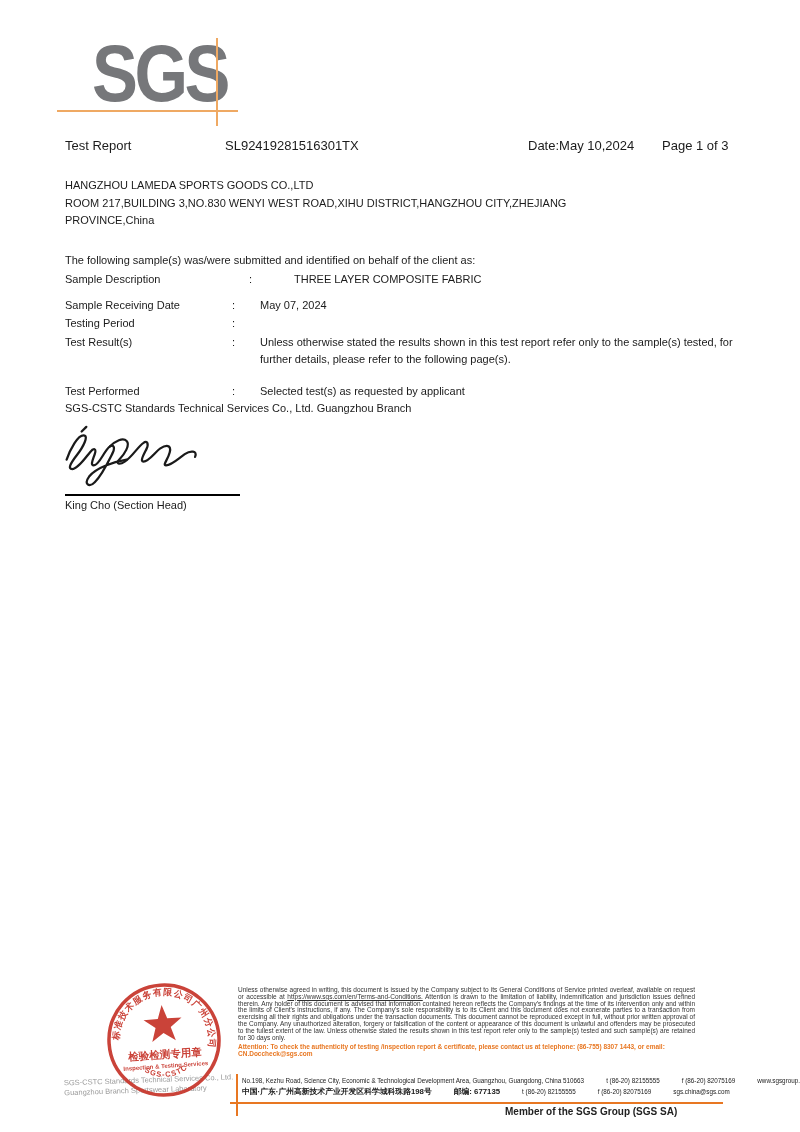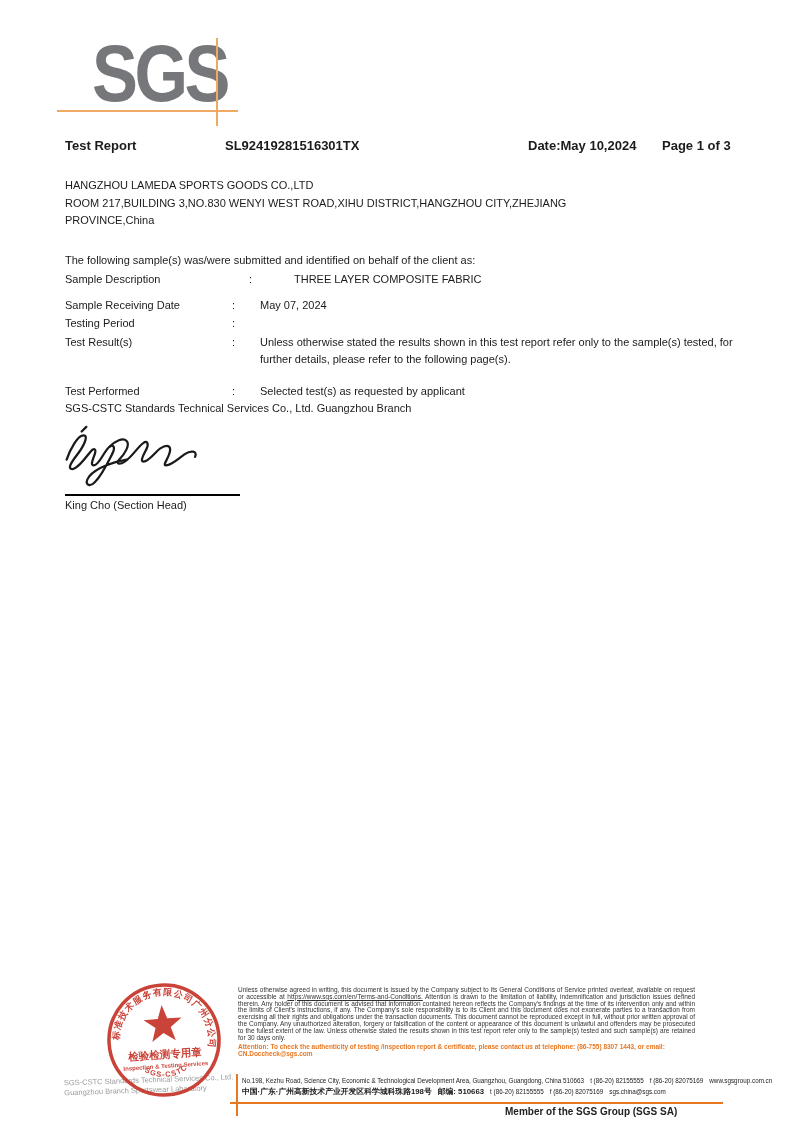--- a/index.html
+++ b/index.html
@@ -8,21 +8,21 @@
 
   
   .logo-text{position:absolute;left:92px;top:34px;font-size:80px;font-weight:800;
              color:#76777a;letter-spacing:-4px;line-height:1;
              transform:scaleX(.86);transform-origin:left top;}
   .cross-v{position:absolute;left:216px;top:38px;width:2px;height:88px;background:#efa963;}
   .cross-h{position:absolute;left:57px;top:110px;width:181px;height:2px;background:#efa963;}
 
   
   .hdr{position:absolute;top:138px;left:65px;width:690px;height:18px;
-       font-size:13px;font-weight:700;}
+       font-size:13px;font-weight:400;}
   .hdr .t{position:absolute;left:0;top:0;}
   .hdr .n{position:absolute;left:160px;top:0;}
   .hdr .d{position:absolute;left:463px;top:0;}
   .hdr .p{position:absolute;left:597px;top:0;}
 
   
   .content{position:absolute;left:65px;top:177px;width:672px;
            font-size:11px;line-height:17.5px;}
   .intro{margin-top:22px;}
   .frow{display:flex;margin-top:1px;}
@@ -38,21 +38,21 @@
   .sig-line{width:175px;border-top:2px solid #000;margin-top:6px;}
   .sig-name{margin-top:1px;}
 
   
   .legal{position:absolute;left:238px;top:987px;width:457px;
          font-size:6.5px;line-height:6.8px;text-align:justify;color:#333;}
   .legal a{color:#333;text-decoration:underline;}
   .attention{margin-top:3px;color:#e87722;font-weight:700;text-align:left;}
 
   .addr-block{position:absolute;left:242px;top:1076px;width:470px;color:#222;}
-  .addr-row{display:flex;gap:6px;white-space:nowrap;align-items:baseline;}
+  .addr-row{display:flex;gap:22px;white-space:nowrap;align-items:baseline;}
   .addr-en{font-size:6.3px;line-height:10px;}
   .addr-cn{font-size:7.8px;line-height:12px;font-weight:600;}
   .addr-cn .sm{font-size:6.3px;font-weight:400;}
   .f-vline{position:absolute;left:236px;top:1074px;width:2px;height:42px;background:#e87722;}
   .f-hline{position:absolute;left:230px;top:1102px;width:493px;height:2px;background:#e87722;}
   .member{position:absolute;left:505px;top:1106px;width:240px;
           font-size:10px;font-weight:600;color:#222;}
 
   
   .stamp-sub{position:absolute;left:64px;top:1075px;width:190px;z-index:1;
@@ -155,21 +155,21 @@
   <div class="f-vline"></div>
   <div class="addr-block">
     <div class="addr-row addr-en">
       <span>No.198, Kezhu Road, Science City, Economic &amp; Technological Development Area, Guangzhou, Guangdong, China  510663</span>
       <span>t (86-20) 82155555</span>
       <span>f (86-20) 82075169</span>
       <span>www.sgsgroup.com.cn</span>
     </div>
     <div class="addr-row addr-cn">
       <span>中国·广东·广州高新技术产业开发区科学城科珠路198号</span>
-      <span>邮编: 510663</span>
+      <span>邮编: 677135</span>
       <span class="sm">t (86-20) 82155555</span>
       <span class="sm">f (86-20) 82075169</span>
       <span class="sm">sgs.china@sgs.com</span>
     </div>
   </div>
   <div class="f-hline"></div>
   <div class="member">Member of the SGS Group (SGS SA)</div>
 
 </div>
 

